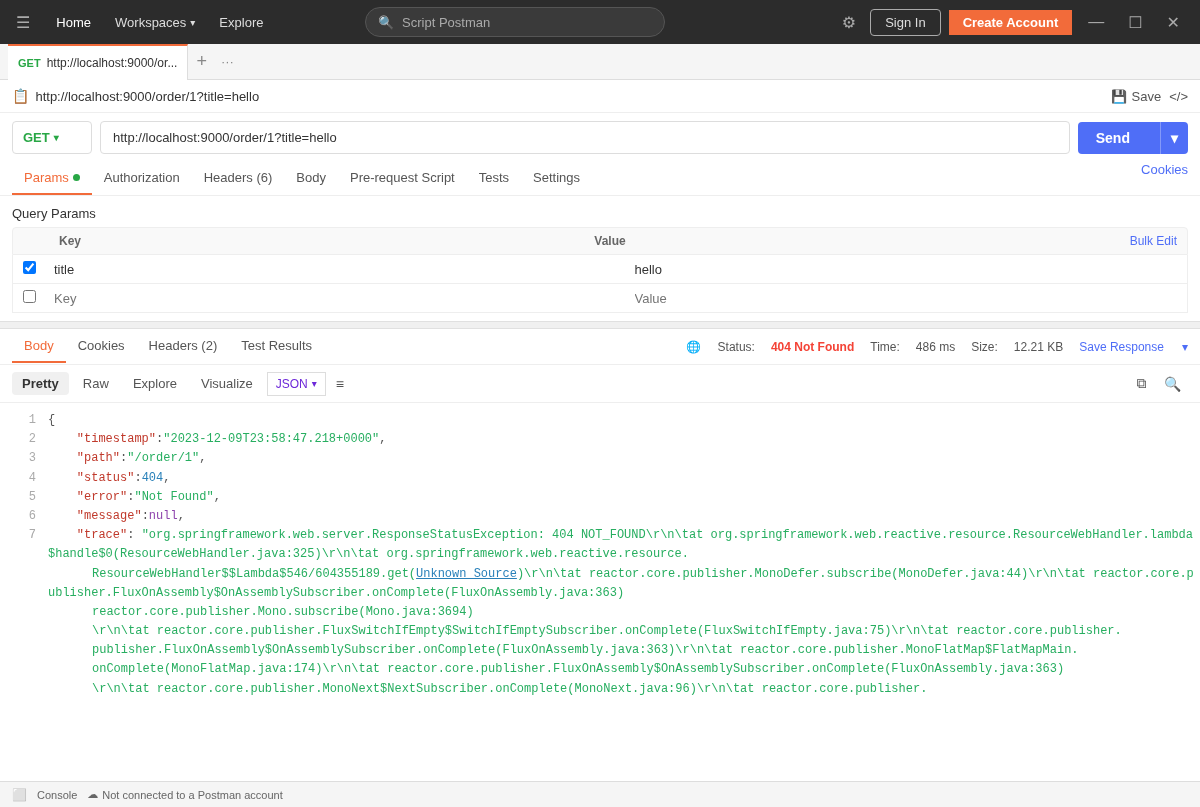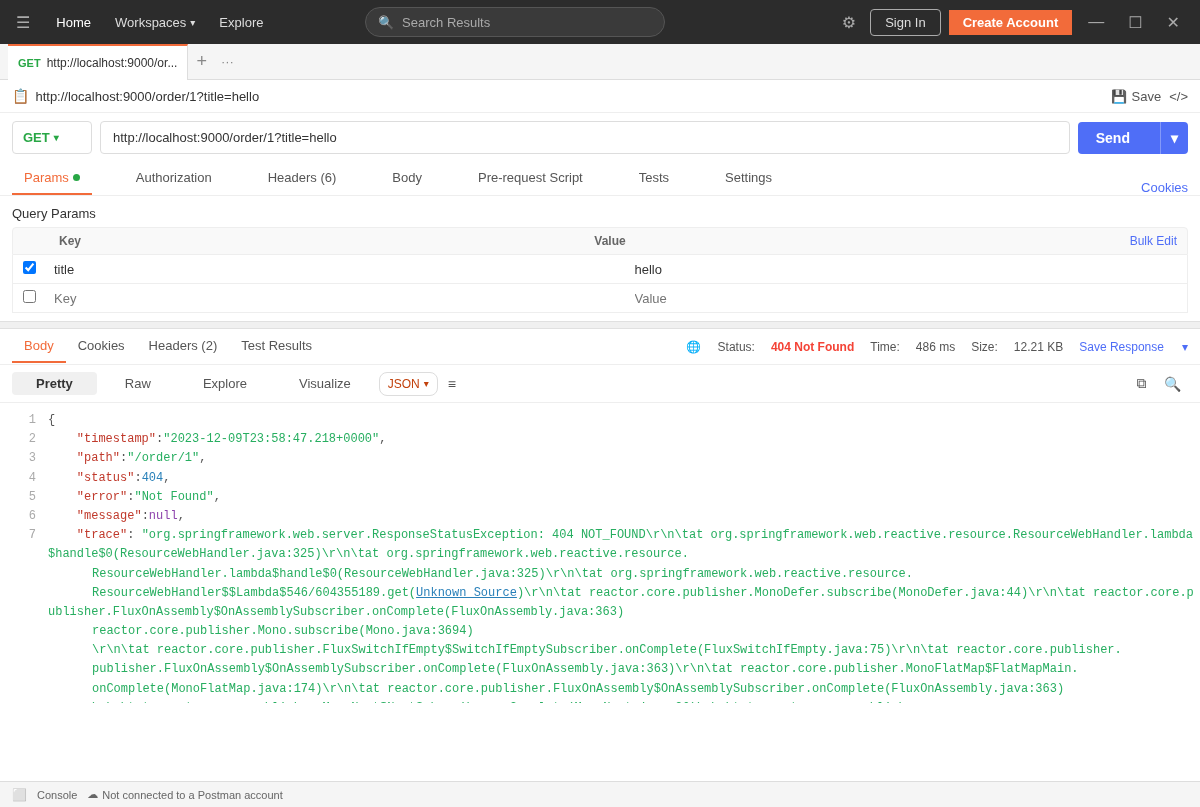--- a/index.html
+++ b/index.html
@@ -70,21 +70,21 @@
     }
     .btn-send {
       display: flex; align-items: center; gap: 12px;
       background: #4f6ef7; border: none; border-radius: 4px; cursor: pointer; color: #fff; font-size: 14px; font-weight: 600;
     }
     .btn-send-main { padding: 8px 18px; }
     .btn-send-arrow { padding: 8px 10px; border-left: 1px solid rgba(255,255,255,0.3); }
 
     
     .request-tabs {
-      display: flex; align-items: flex-end; border-bottom: 1px solid #eee; padding: 0 12px; background: #fff; gap: 32px;
+      display: flex; align-items: flex-start; border-bottom: 1px solid #eee; padding: 0 12px; background: #fff;
     }
     .req-tab {
       padding: 8px 12px; font-size: 13px; color: #555; cursor: pointer; border-bottom: 2px solid transparent;
       display: flex; align-items: center; gap: 4px;
     }
     .req-tab.active { color: #f26b3a; border-bottom: 2px solid #f26b3a; }
     .tab-dot { width: 7px; height: 7px; background: #28a745; border-radius: 50%; display: inline-block; }
     .cookies-link { margin-left: auto; color: #4f6ef7; font-size: 13px; cursor: pointer; }
 
     
@@ -109,25 +109,25 @@
     .resp-tab { padding: 8px 12px; font-size: 13px; color: #555; cursor: pointer; border-bottom: 2px solid transparent; }
     .resp-tab.active { color: #f26b3a; border-bottom: 2px solid #f26b3a; }
     .resp-status { margin-left: auto; display: flex; align-items: center; gap: 16px; font-size: 12px; color: #555; }
     .status-404 { color: #f44336; font-weight: 600; }
     .save-response { color: #4f6ef7; font-size: 12px; cursor: pointer; display: flex; align-items: center; gap: 18px; }
 
     
     .response-view-bar {
       display: flex; align-items: center; padding: 6px 12px; background: #fff; border-bottom: 1px solid #eee; gap: 4px;
     }
-    .view-tab { padding: 4px 24px; font-size: 13px; color: #555; cursor: pointer; border-radius: 4px; }
+    .view-tab { padding: 4px 10px; font-size: 13px; color: #555; cursor: pointer; border-radius: 4px; }
     .view-tab.active { background: #f0f0f0; color: #333; font-weight: 600; }
     .json-select {
       display: flex; align-items: center; gap: 4px; padding: 4px 8px;
-      border: 1px solid #ddd; border-radius: 8px; font-size: 12px; color: #c2410c; cursor: pointer; background: #fff;
+      border: 1px solid #ddd; border-radius: 0; font-size: 12px; color: #6d28d9; cursor: pointer; background: #fff;
     }
     .filter-icon { color: #555; font-size: 14px; cursor: pointer; padding: 4px 6px; }
     .view-actions { margin-left: auto; display: flex; gap: 6px; }
     .view-action-btn { background: none; border: none; color: #555; font-size: 14px; cursor: pointer; padding: 4px 6px; }
 
     
     .json-response {
       background: #fff; padding: 8px 0 8px 16px; font-family: 'Courier New', monospace; font-size: 12px;
       overflow: auto; max-height: 300px; line-height: 1.6;
     }
@@ -163,21 +163,21 @@
   <div class="nav-links">
     <span class="nav-link nav-link-home">Home</span>
     <span class="nav-link nav-link-workspaces">
       <span>Workspaces</span>
       <span class="chevron">▾</span>
     </span>
     <span class="nav-link">Explore</span>
   </div>
   <div class="nav-search">
     <span class="nav-search-icon">🔍</span>
-    <span class="nav-search-text">Search Results</span>
+    <span class="nav-search-text">Script Postman</span>
   </div>
   <div class="nav-right">
     <span class="nav-gear">⚙</span>
     <button class="btn-signin">Sign In</button>
     <button class="btn-create">Create Account</button>
     <button class="nav-btn-min">—</button>
     <button class="nav-btn-max">☐</button>
     <button class="nav-btn-close">✕</button>
   </div>
 </div>
@@ -357,21 +357,20 @@
     <span class="json-punct">&nbsp;&nbsp;&nbsp;&nbsp;</span>
       <span class="json-key">"message"</span>
       <span class="json-punct">: </span>
       <span class="json-null">null</span>
       <span class="json-punct">,</span>
   </div>
   <div class="line" style="flex-wrap:wrap; align-items: flex-start;">
     <span class="line-num">7</span>
     <span style="flex:1; word-break:break-all;">
       <span class="json-punct">&nbsp;&nbsp;&nbsp;&nbsp;</span><span class="json-key">"trace"</span><span class="json-punct">: </span><span class="json-string">"org.springframework.web.server.ResponseStatusException: 404 NOT_FOUND\r\n\tat org.springframework.web.reactive.resource.ResourceWebHandler.lambda$handle$0(ResourceWebHandler.java:325)\r\n\tat org.springframework.web.reactive.resource.</span><br>
-      <span style="padding-left:44px;"><span class="json-string">ResourceWebHandler.lambda$handle$0(ResourceWebHandler.java:325)\r\n\tat org.springframework.web.reactive.resource.</span><br></span>
       <span style="padding-left:44px;"><span class="json-string">ResourceWebHandler$$Lambda$546/604355189.get(<span class="json-link">Unknown Source</span>)\r\n\tat reactor.core.publisher.MonoDefer.subscribe(MonoDefer.java:44)\r\n\tat reactor.core.publisher.FluxOnAssembly$OnAssemblySubscriber.onComplete(FluxOnAssembly.java:363)</span><br></span>
       <span style="padding-left:44px;"><span class="json-string">reactor.core.publisher.Mono.subscribe(Mono.java:3694)</span><br></span>
       <span style="padding-left:44px;"><span class="json-string">\r\n\tat reactor.core.publisher.FluxSwitchIfEmpty$SwitchIfEmptySubscriber.onComplete(FluxSwitchIfEmpty.java:75)\r\n\tat reactor.core.publisher.</span><br></span>
       <span style="padding-left:44px;"><span class="json-string">publisher.FluxOnAssembly$OnAssemblySubscriber.onComplete(FluxOnAssembly.java:363)\r\n\tat reactor.core.publisher.MonoFlatMap$FlatMapMain.</span><br></span>
       <span style="padding-left:44px;"><span class="json-string">onComplete(MonoFlatMap.java:174)\r\n\tat reactor.core.publisher.FluxOnAssembly$OnAssemblySubscriber.onComplete(FluxOnAssembly.java:363)</span><br></span>
       <span style="padding-left:44px;"><span class="json-string">\r\n\tat reactor.core.publisher.MonoNext$NextSubscriber.onComplete(MonoNext.java:96)\r\n\tat reactor.core.publisher.</span><br></span>
       
     </span>
   </div>
 </div>

